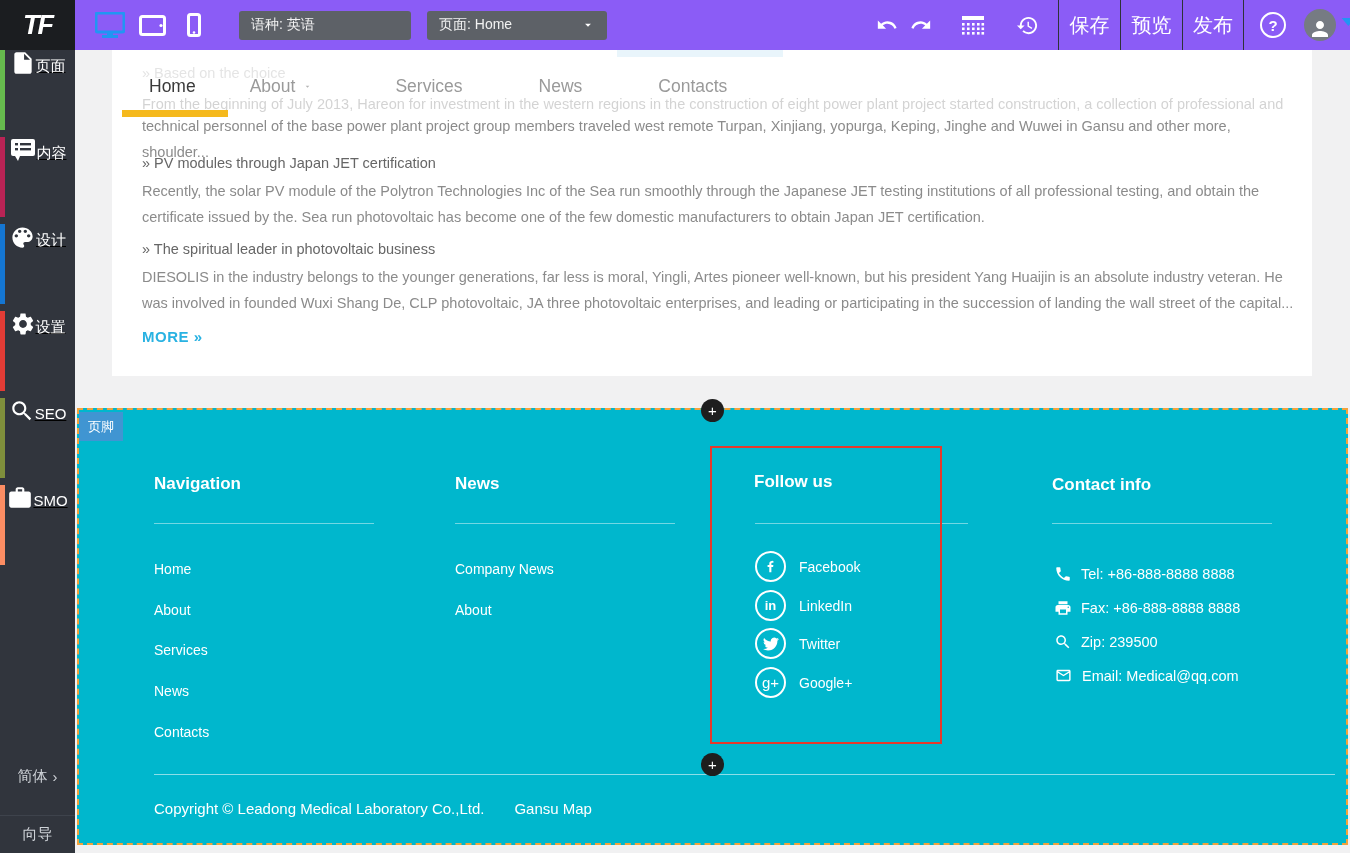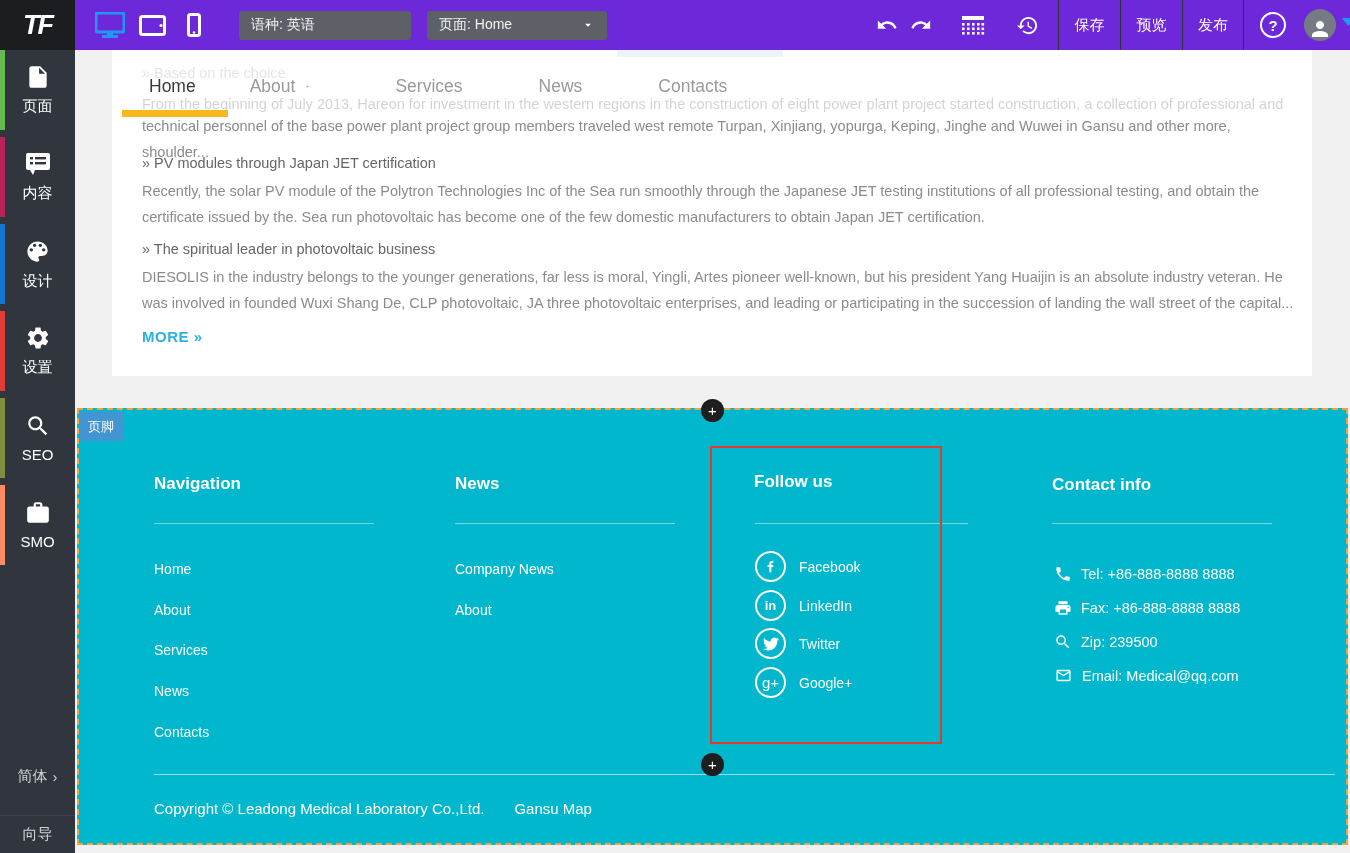--- a/index.html
+++ b/index.html
@@ -1,47 +1,47 @@
 <!DOCTYPE html>
 <html><head>
 <meta charset="utf-8">
 <style>
   * { margin:0; padding:0; box-sizing:border-box; }
   html,body { width:1350px; height:853px; overflow:hidden; background:#f1f1f2;
     font-family:"Liberation Sans", sans-serif; }
 
   
   .toolbar { position:absolute; left:0; top:0; width:1350px; height:50px;
-    background:#6d28d9; display:flex; align-items:center; z-index:30; }
+    background:#8b5cf6; display:flex; align-items:center; z-index:30; }
   .logo-box { width:75px; height:50px; background:#1b1d20; color:#fff;
     display:flex; align-items:center; justify-content:center;
     font-size:27px; font-weight:bold; font-style:italic; letter-spacing:-2px; }
   .device-group { display:flex; align-items:center; margin-left:18px; gap:8px; }
   .device-btn { width:34px; height:50px; display:flex; align-items:center; justify-content:center; }
   .field { height:29px; background:#5d6167; border-radius:3px; color:#f2f2f2;
     font-size:14px; display:flex; align-items:center; padding:0 12px; }
   .field.lang { width:172px; margin-left:28px; }
   .field.page { width:180px; margin-left:16px; justify-content:space-between; }
   .tb-spacer { flex:1; }
   .tb-icon-btn { width:34px; height:50px; display:flex; align-items:center; justify-content:center; }
   .tb-text-btn { width:62px; height:50px; display:flex; align-items:center; justify-content:center;
-    color:#fff; font-size:15px; border-left:1px solid #2e3238; cursor:pointer; }
+    color:#fff; font-size:20px; border-left:1px solid #2e3238; cursor:pointer; }
   .tb-text-btn.last { border-right:1px solid #2e3238; }
   .help-btn { width:26px; height:26px; border:2px solid #fff; border-radius:50%;
     color:#fff; font-size:15px; font-weight:bold; display:flex; align-items:center;
     justify-content:center; margin:0 18px 0 16px; }
   .avatar { width:32px; height:32px; border-radius:50%; background:#767b83;
     display:flex; align-items:flex-end; justify-content:center; overflow:hidden; margin-right:14px; }
   .edge-caret { position:absolute; right:-5px; top:14px; }
 
   
   .sidebar { position:absolute; left:0; top:50px; width:75px; height:803px;
     background:#31353d; z-index:20; }
   .side-item { position:relative; height:80px; margin-bottom:7px; display:flex;
-    flex-direction:column; align-items:center; justify-content:center; cursor:pointer; }
+    flex-direction:row; align-items:flex-start; justify-content:center; cursor:pointer;text-decoration:underline; }
   .side-item .strip { position:absolute; left:0; top:0; width:5px; height:100%; }
   .side-item .lbl { color:#fff; font-size:15px; margin-top:7px; }
   .side-bottom { position:absolute; bottom:0; left:0; width:75px; }
   .side-bottom .row { height:38px; display:flex; align-items:center; justify-content:center;
     color:#cfd3d8; font-size:15px; gap:5px; cursor:pointer; }
   .side-bottom .row + .row { border-top:1px solid #3e434c;margin-top:20px; }
 
   
   .canvas { position:absolute; left:75px; top:50px; width:1275px; height:682px; }
   .white-box { position:absolute; left:37px; top:0; width:1200px; height:326px; background:#fff; }

